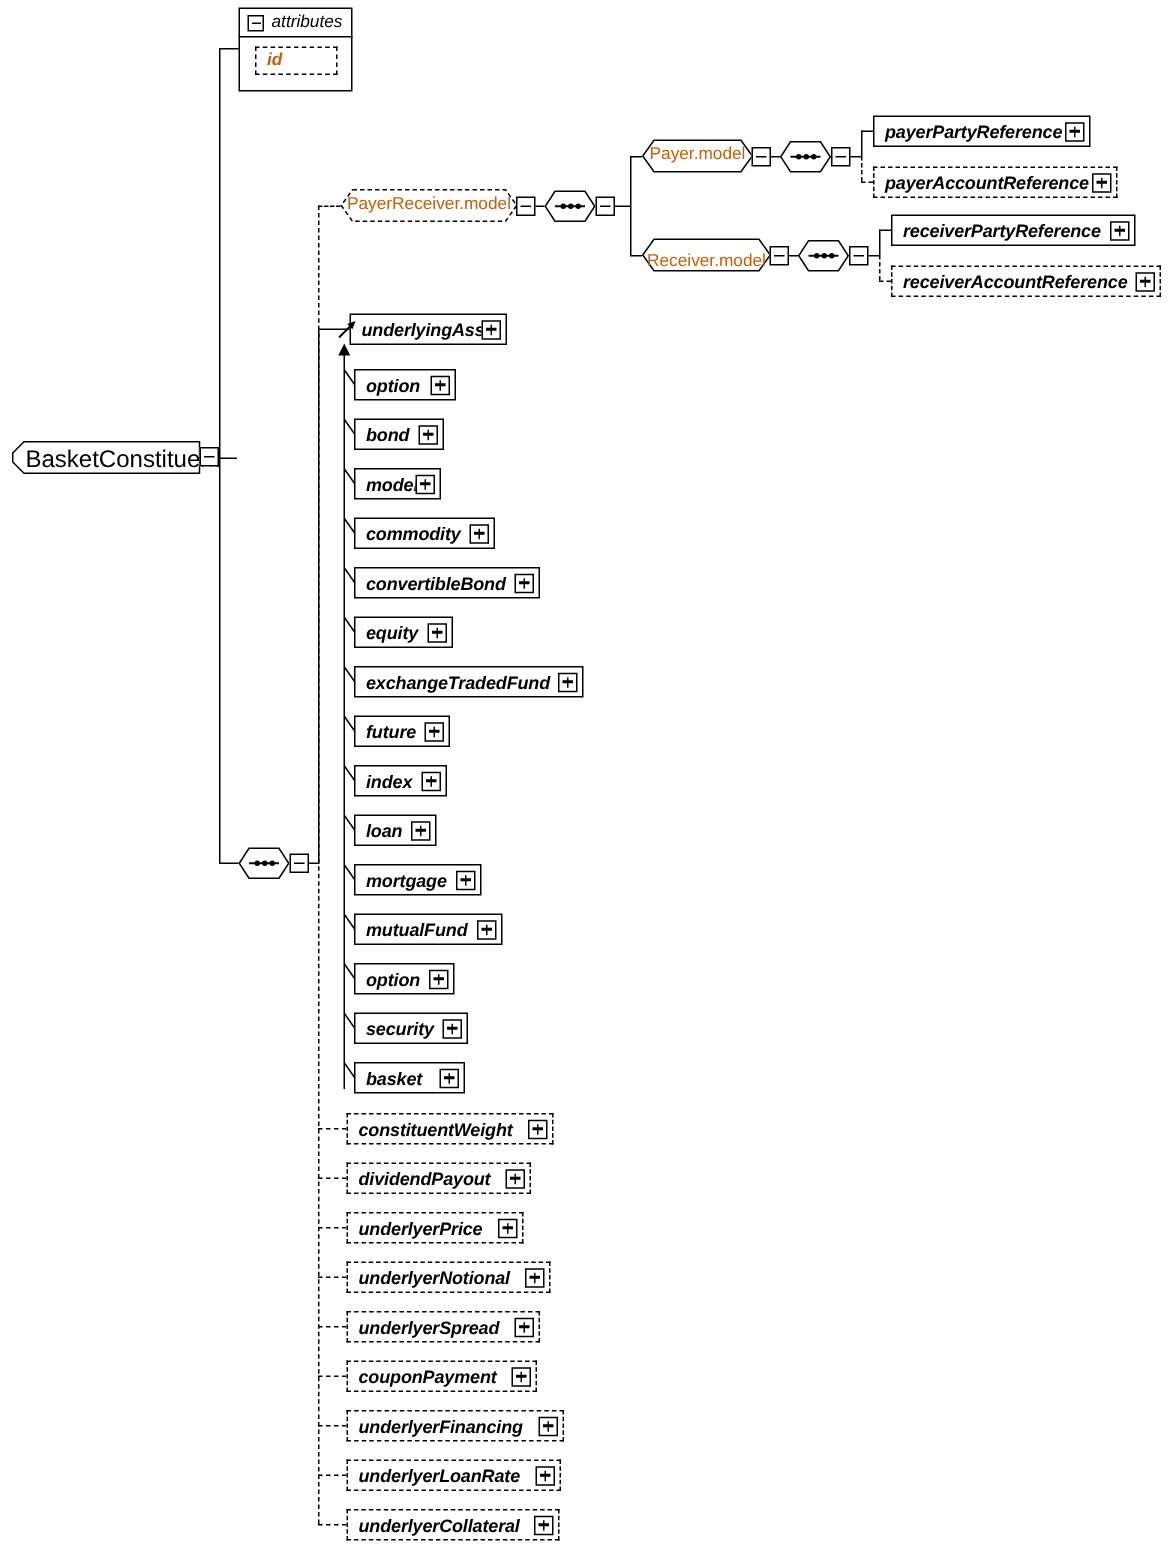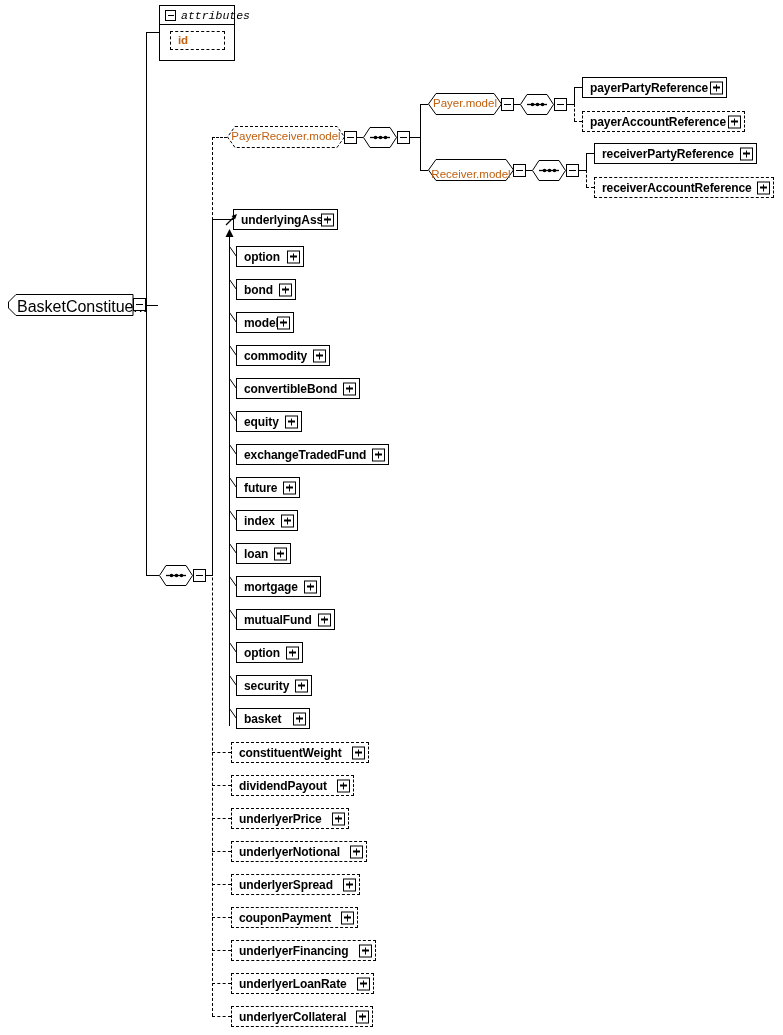--- a/index.html
+++ b/index.html
@@ -41,20 +41,21 @@
     background:#c6c6c6;
     z-index:-1;
   }
   .node .lbl{
     font-size:12px;
     font-weight:bold;
     color:#000;
     padding:0 6px 0 7px;
     line-height:1;
     letter-spacing:-0.1px;
+    font-style:italic;
   }
 
   
   .expander{
     position:absolute;
     right:-1px;
     top:50%;
     transform:translateY(-50%);
     width:13px;height:13px;
     box-sizing:border-box;
@@ -86,21 +87,21 @@
   }
   .attrhdr .mini{
     width:11px;height:11px;box-sizing:border-box;
     border:1.6px solid #000;background:#fff;position:relative;
   }
   .attrhdr .mini::before{
     content:"";position:absolute;left:1.5px;right:1.5px;top:50%;
     height:1.4px;margin-top:-0.7px;background:#000;
   }
   .attrhdr .t{
-    font-size:11.5px;font-style:italic;color:#000;line-height:1;font-family:Liberation Mono, monospace;
+    font-size:11.5px;font-style:italic;color:#000;line-height:1;
   }
   
   .octwrap{position:absolute;}
   .octwrap svg{position:absolute;left:0;top:0;overflow:visible;}
   .octwrap .otext{
     position:absolute;left:0;top:0;width:100%;height:100%;
     display:flex;align-items:center;justify-content:center;
     font-size:11.5px;color:#c06010;line-height:1;white-space:nowrap;
   }
   .octwrap .oshad{

